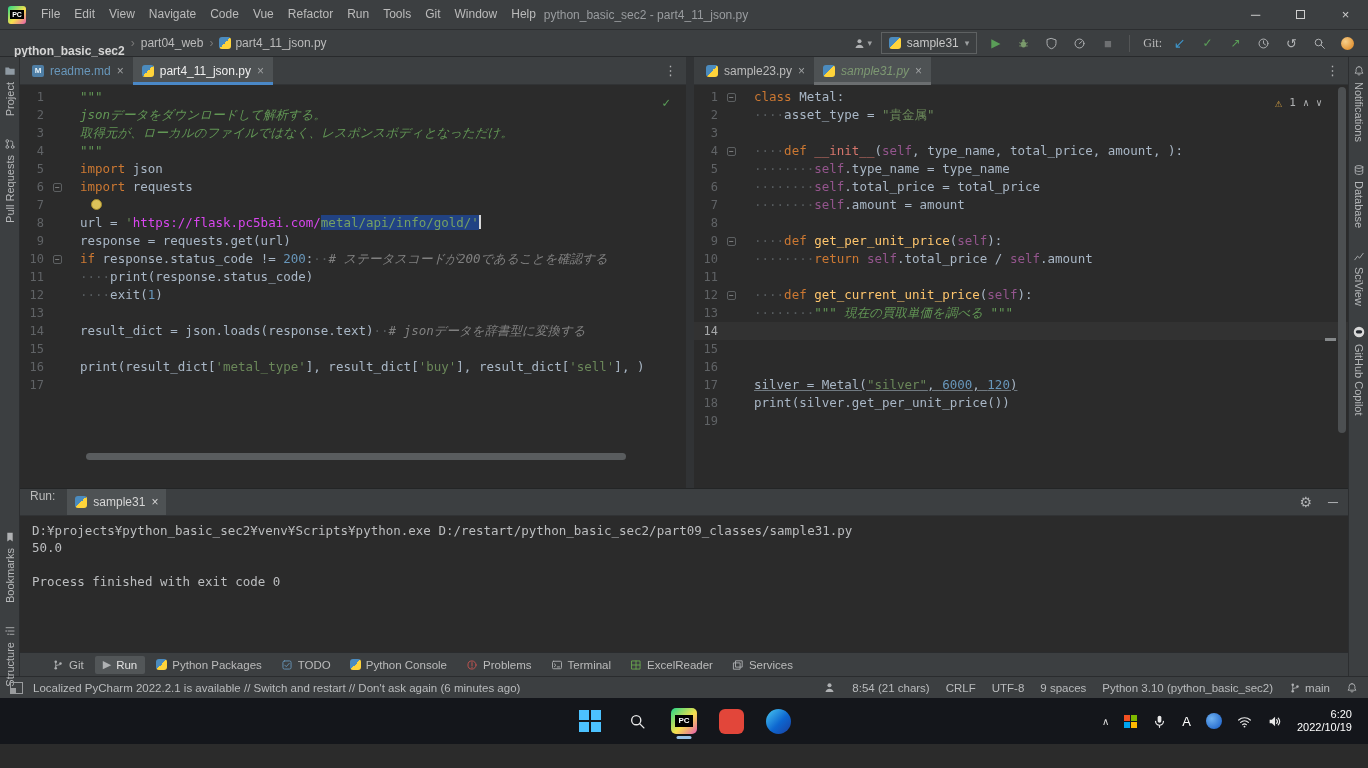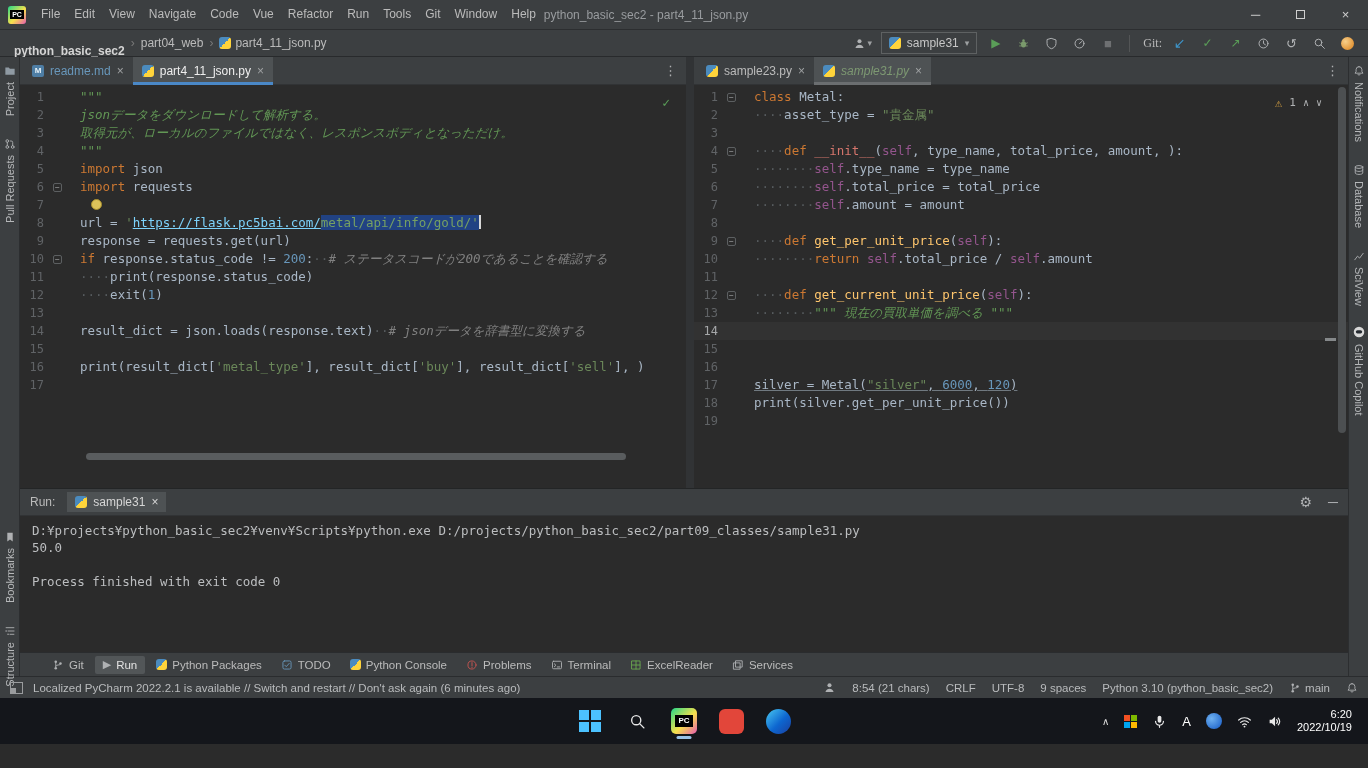--- a/index.html
+++ b/index.html
@@ -75,36 +75,36 @@
   .code-line.cur{background:#323232;}
   .seg.kw{color:#cc7832;}
   .seg.st{color:#6a8759;}
   .seg.dc{color:#629755;font-style:italic;}
   .seg.cm{color:#808080;font-style:italic;}
   .seg.nm{color:#6897bb;}
   .seg.sf{color:#94558d;}
   .seg.fn{color:#ffc66d;}
   .seg.mg{color:#d5756c;}
   .seg.ws{color:#565b5e;}
-  .seg.lk{color:#7dd3fc;text-decoration:underline;}
+  .seg.lk{color:#d946ef;}
   .seg.lks{color:#76a063;background:#214283;}
   .seg.ul{text-decoration:underline;text-decoration-color:#707980;}
   .caret{display:inline-block;width:2px;height:14px;background:#d8d8d8;vertical-align:-2px;}
   .bulb{display:inline-block;width:11px;height:11px;border-radius:50%;background:#dcc25a;margin-left:11px;vertical-align:-1px;border:1px solid #a88f2e;}
   .inspect{position:absolute;top:9px;display:flex;align-items:center;gap:7px;font-size:11px;color:#afb1b3;}
   .inspect .ok{color:#5a9e58;font-size:13px;}
   .inspect .warn{color:#d9a343;font-size:12px;}
   .inspect .chev{color:#afb1b3;font-size:10px;}
   .hscroll{position:absolute;left:66px;bottom:28px;width:540px;height:7px;border-radius:4px;background:#595c5e;}
   .vscroll{position:absolute;right:2px;top:2px;width:8px;height:346px;border-radius:4px;background:#4c4f51;}
   .vmark{position:absolute;right:12px;top:253px;width:11px;height:3px;background:#85888a;}
 
   
   .run-panel{height:171px;display:flex;flex-direction:column;background:#2b2b2b;border-top:1px solid #232526;}
-  .run-header{height:27px;background:#3c3f41;display:flex;align-items:center;padding:0 10px;gap:12px;border-bottom:1px solid #313335;flex:none;}
+  .run-header{height:27px;background:#3c3f41;display:flex;padding:0 10px;gap:12px;border-bottom:1px solid #313335;flex:none;}
   .run-label{color:#bbbbbb;}
   .run-tab{display:flex;align-items:center;gap:6px;padding:3px 8px;background:#4e5254;color:#d6d6d6;}
   .run-actions{margin-left:auto;display:flex;align-items:center;gap:16px;color:#afb1b3;font-size:14px;}
   .console{flex:1;padding:6px 12px;font-family:"DejaVu Sans Mono",monospace;font-size:12.5px;line-height:17px;color:#bcbec0;white-space:pre;}
   .console .out-line{min-height:17px;}
 
   
   .toolwin-bar{height:24px;background:#3c3f41;border-top:1px solid #2a2c2e;display:flex;align-items:center;padding-left:24px;flex:none;}
   .twb-item{display:flex;align-items:center;gap:5px;padding:3px 8px;margin-right:3px;color:#bbbbbb;font-size:11.5px;border-radius:2px;white-space:nowrap;}
   .twb-item.active{background:#525658;color:#e2e2e2;}
@@ -522,21 +522,21 @@
         <span class="run-tab">
           <span class="pyico sm"></span>
           <span>sample31</span>
           <span class="close">×</span>
         </span>
         <span class="run-actions">
           <span>⚙</span>
           <span>─</span>
         </span>
       </div>
-      <div class="console" id="console"><div class="out-line">D:¥projects¥python_basic_sec2¥venv¥Scripts¥python.exe D:/projects/python_basic_sec2/part09_classes/sample31.py</div><div class="out-line">50.0</div><div class="out-line"></div><div class="out-line">Process finished with exit code 0</div></div>
+      <div class="console" id="console"><div class="out-line">D:¥projects¥python_basic_sec2¥venv¥Scripts¥python.exe D:/restart/python_basic_sec2/part09_classes/sample31.py</div><div class="out-line">50.0</div><div class="out-line"></div><div class="out-line">Process finished with exit code 0</div></div>
     </div>
 
     <div class="toolwin-bar" id="toolwin-bar">
         <div class="twb-item">
           <span class="icn">
             <svg width="12" height="12" viewBox="0 0 16 16" fill="none" stroke-linecap="round" stroke-linejoin="round">
               <circle cx="5" cy="3.8" r="1.7" fill="#afb1b3"></circle>
               <circle cx="5" cy="12.2" r="1.7" fill="#afb1b3"></circle>
               <circle cx="11.3" cy="6" r="1.7" fill="#afb1b3"></circle>
               <path d="M5 5.5v5M5 9.5c0-2.2 6.3-1.3 6.3-1.8" stroke="#afb1b3" stroke-width="1.2" fill="none"></path>

